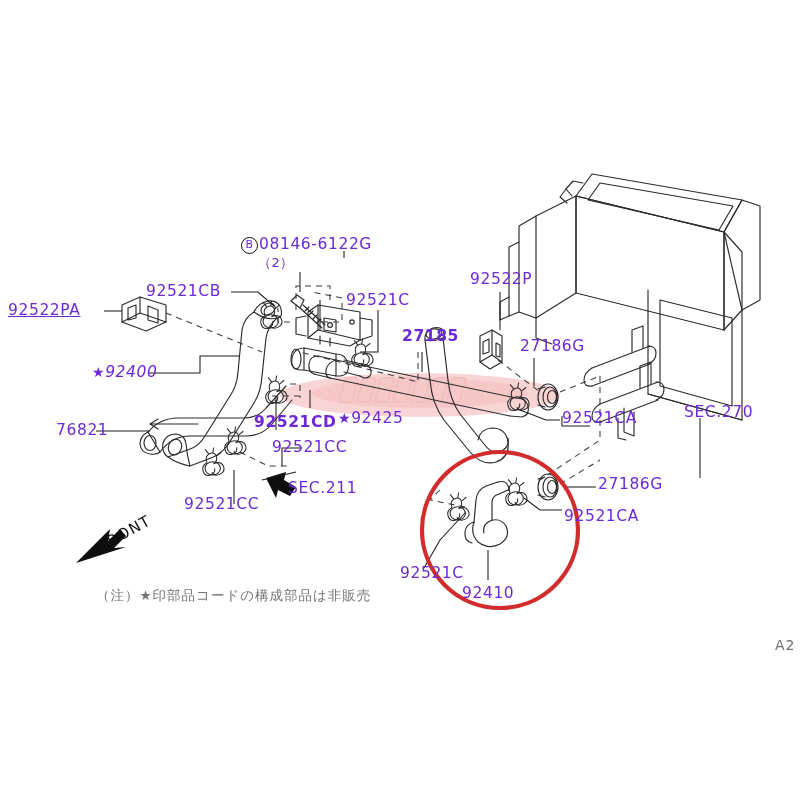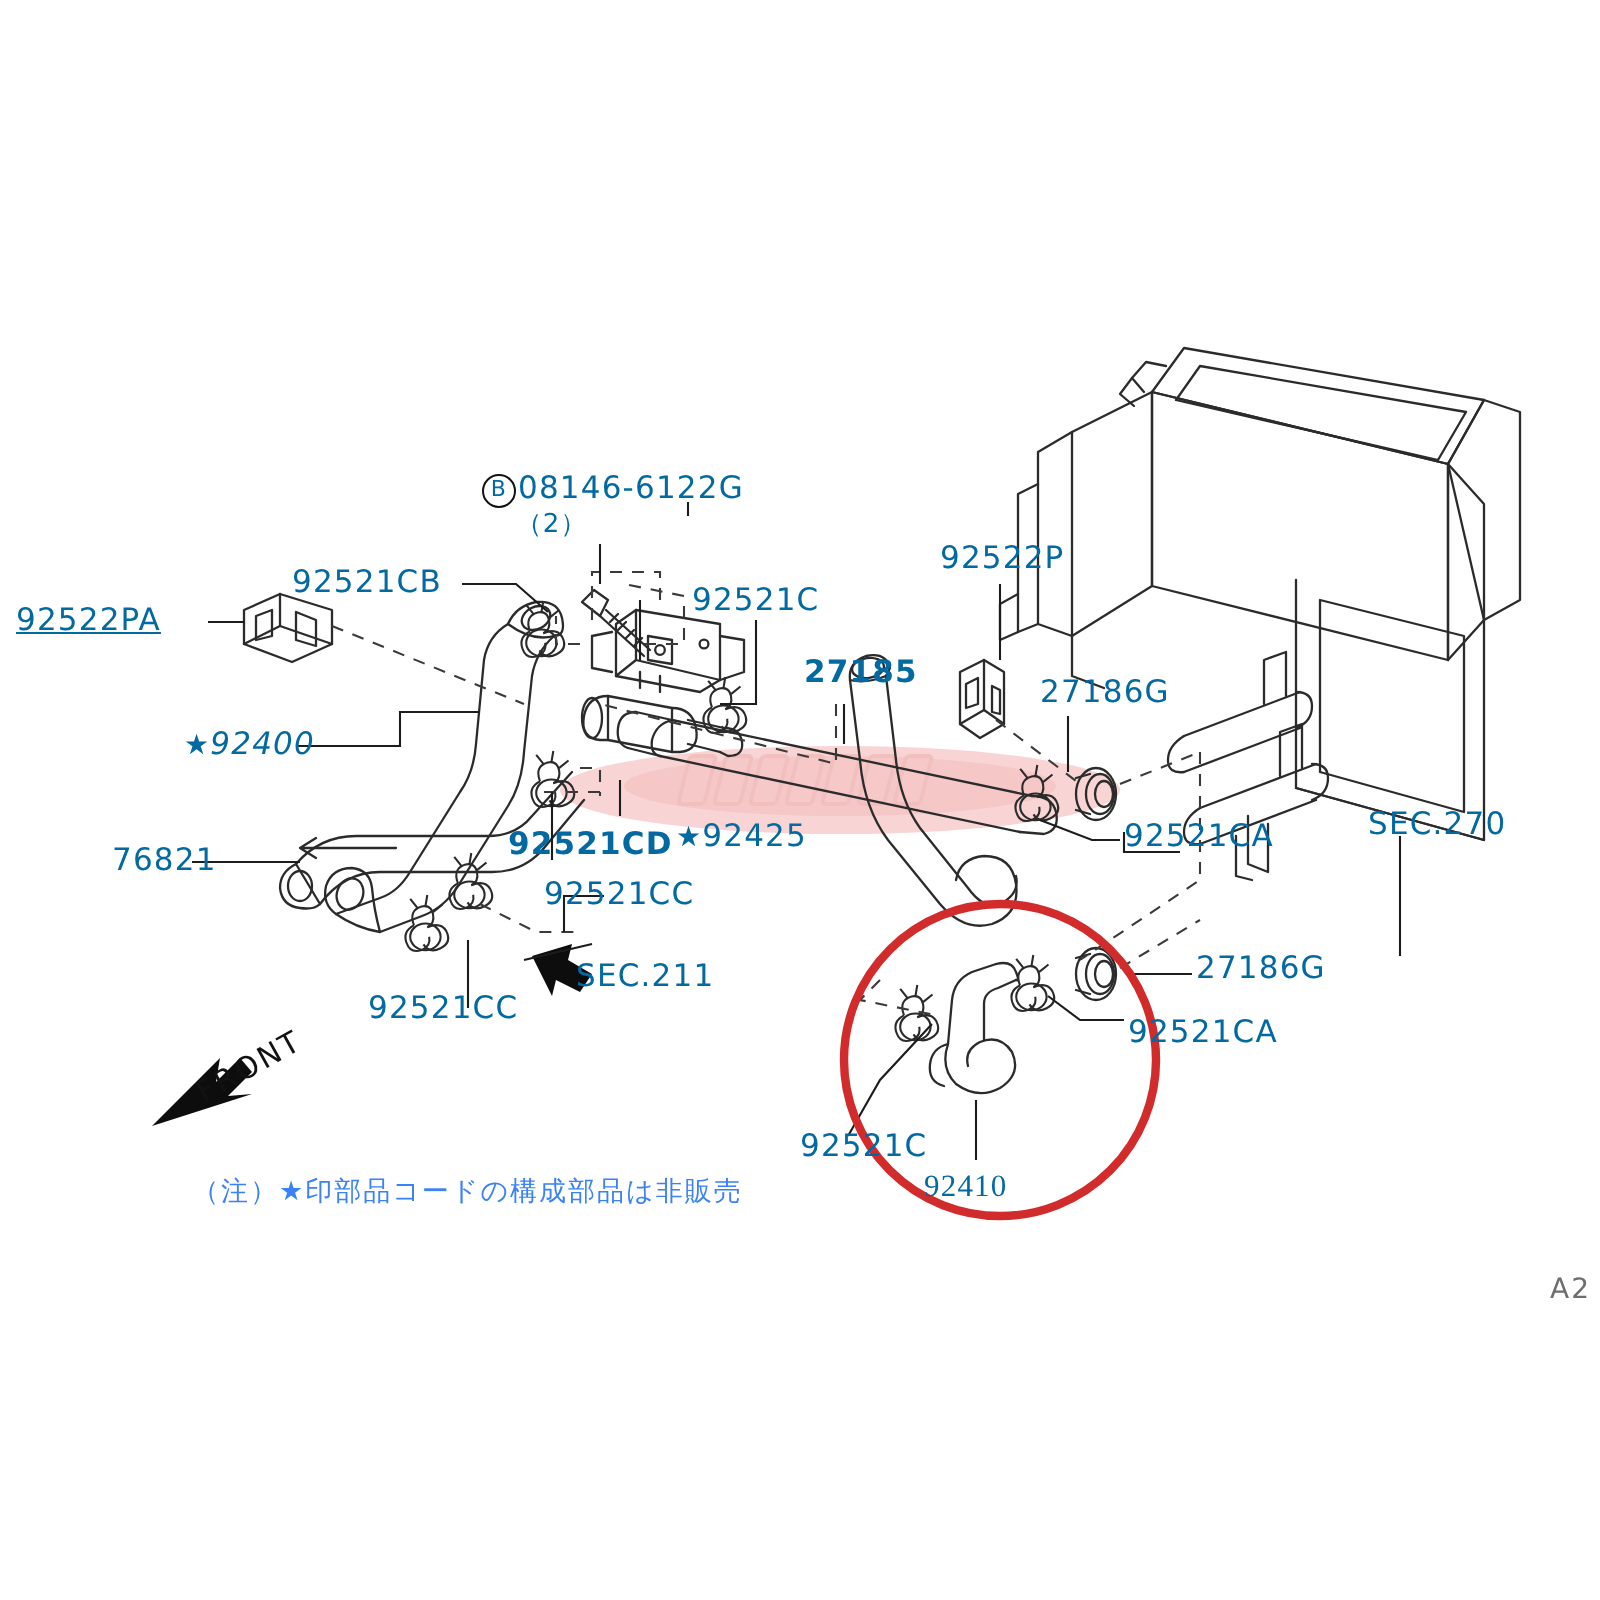--- a/index.html
+++ b/index.html
@@ -7,26 +7,26 @@
   body{
     width:800px;height:800px;overflow:hidden;position:relative;
     font-family:"DejaVu Sans","Liberation Sans",sans-serif;
     color:#1a1a1a;
   }
   #sheet{position:absolute;left:0;top:0;width:800px;height:800px;background:#fff;}
   svg.layer{position:absolute;left:0;top:0;width:800px;height:800px;}
   .lbl{
     position:absolute;white-space:nowrap;
     font-family:"DejaVu Sans","Liberation Sans",sans-serif;
-    font-size:15.5px;letter-spacing:0.6px;color:#0369a1;
+    font-size:15.5px;letter-spacing:0.6px;color:#6d28d9;
     line-height:1;
   }
   .lbl.small{font-size:13px;letter-spacing:0.4px;}
   .note{
-    position:absolute;font-size:13.5px;letter-spacing:1px;color:#3b82f6;
+    position:absolute;font-size:13.5px;letter-spacing:1px;color:#737373;
     white-space:nowrap;
   }
   .corner{
     position:absolute;font-size:14px;letter-spacing:1px;color:#6e6e6e;
   }
   .star{font-size:14px;line-height:1;}
   .circB{
     display:inline-block;width:15px;height:15px;border:1.3px solid #121212;
     border-radius:50%;font-size:11px;line-height:14px;text-align:center;
     vertical-align:1px;margin-right:1px;
@@ -356,21 +356,21 @@
   <div class="lbl" style="left:338px;top:411px;">
     <span class="star">★</span><span>92425</span>
   </div>
 
   <div class="lbl" style="left:470px;top:272px;">92522P</div>
   <div class="lbl" style="left:520px;top:339px;">27186G</div>
   <div class="lbl" style="left:598px;top:477px;">27186G</div>
   <div class="lbl" style="left:562px;top:411px;">92521CA</div>
   <div class="lbl" style="left:564px;top:509px;">92521CA</div>
   <div class="lbl" style="left:400px;top:566px;">92521C</div>
-  <div class="lbl" style="left:462px;top:586px;font-family:Liberation Serif, serif;">92410</div>
+  <div class="lbl" style="left:462px;top:586px;">92410</div>
   <div class="lbl" style="left:288px;top:481px;">SEC.211</div>
   <div class="lbl" style="left:684px;top:405px;">SEC.270</div>
 
   <div class="frontlbl" style="left:104px;top:537px;">FRONT</div>
 
   <div class="note" style="left:96px;top:587px;">（注）★印部品コードの構成部品は非販売</div>
 
   <div class="corner" style="left:775px;top:593px;margin-top:44px;">A2</div>
 
 </div>

